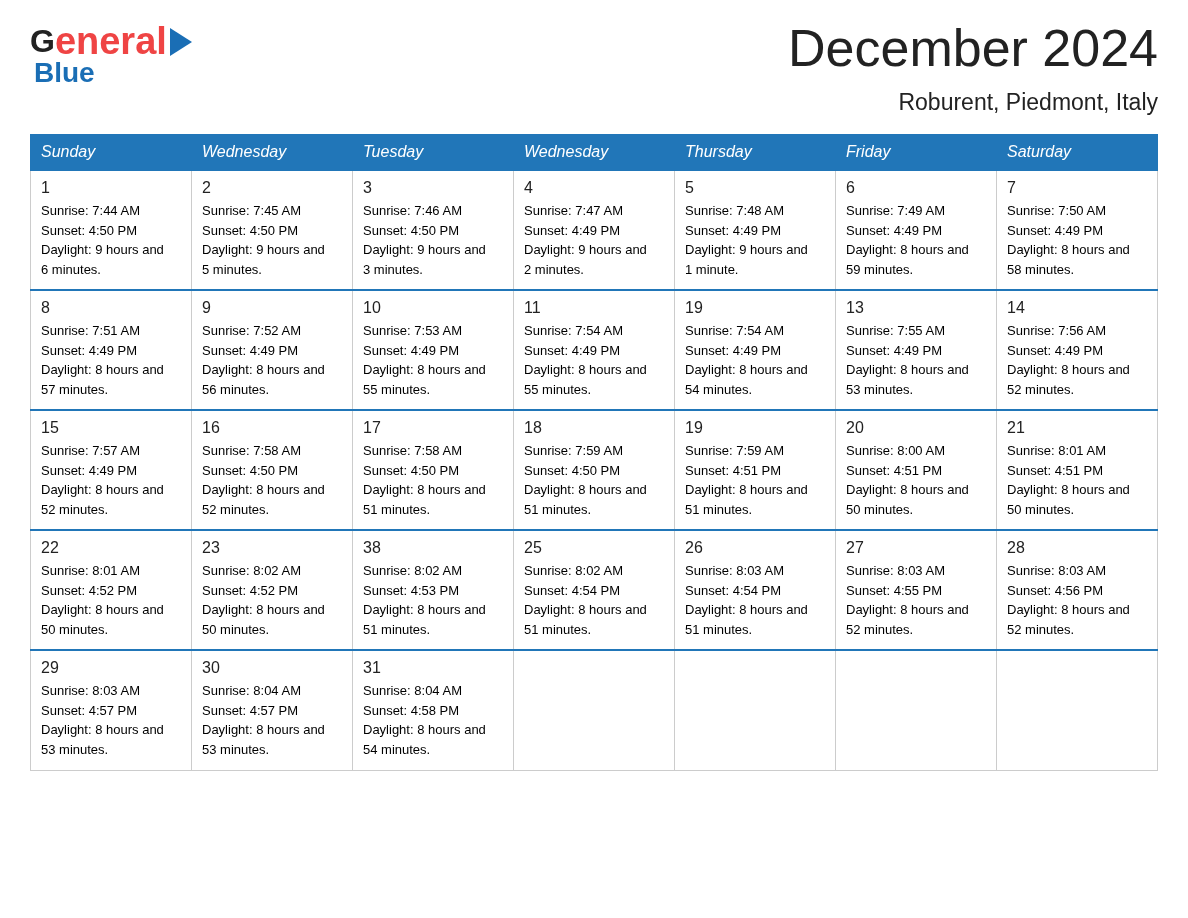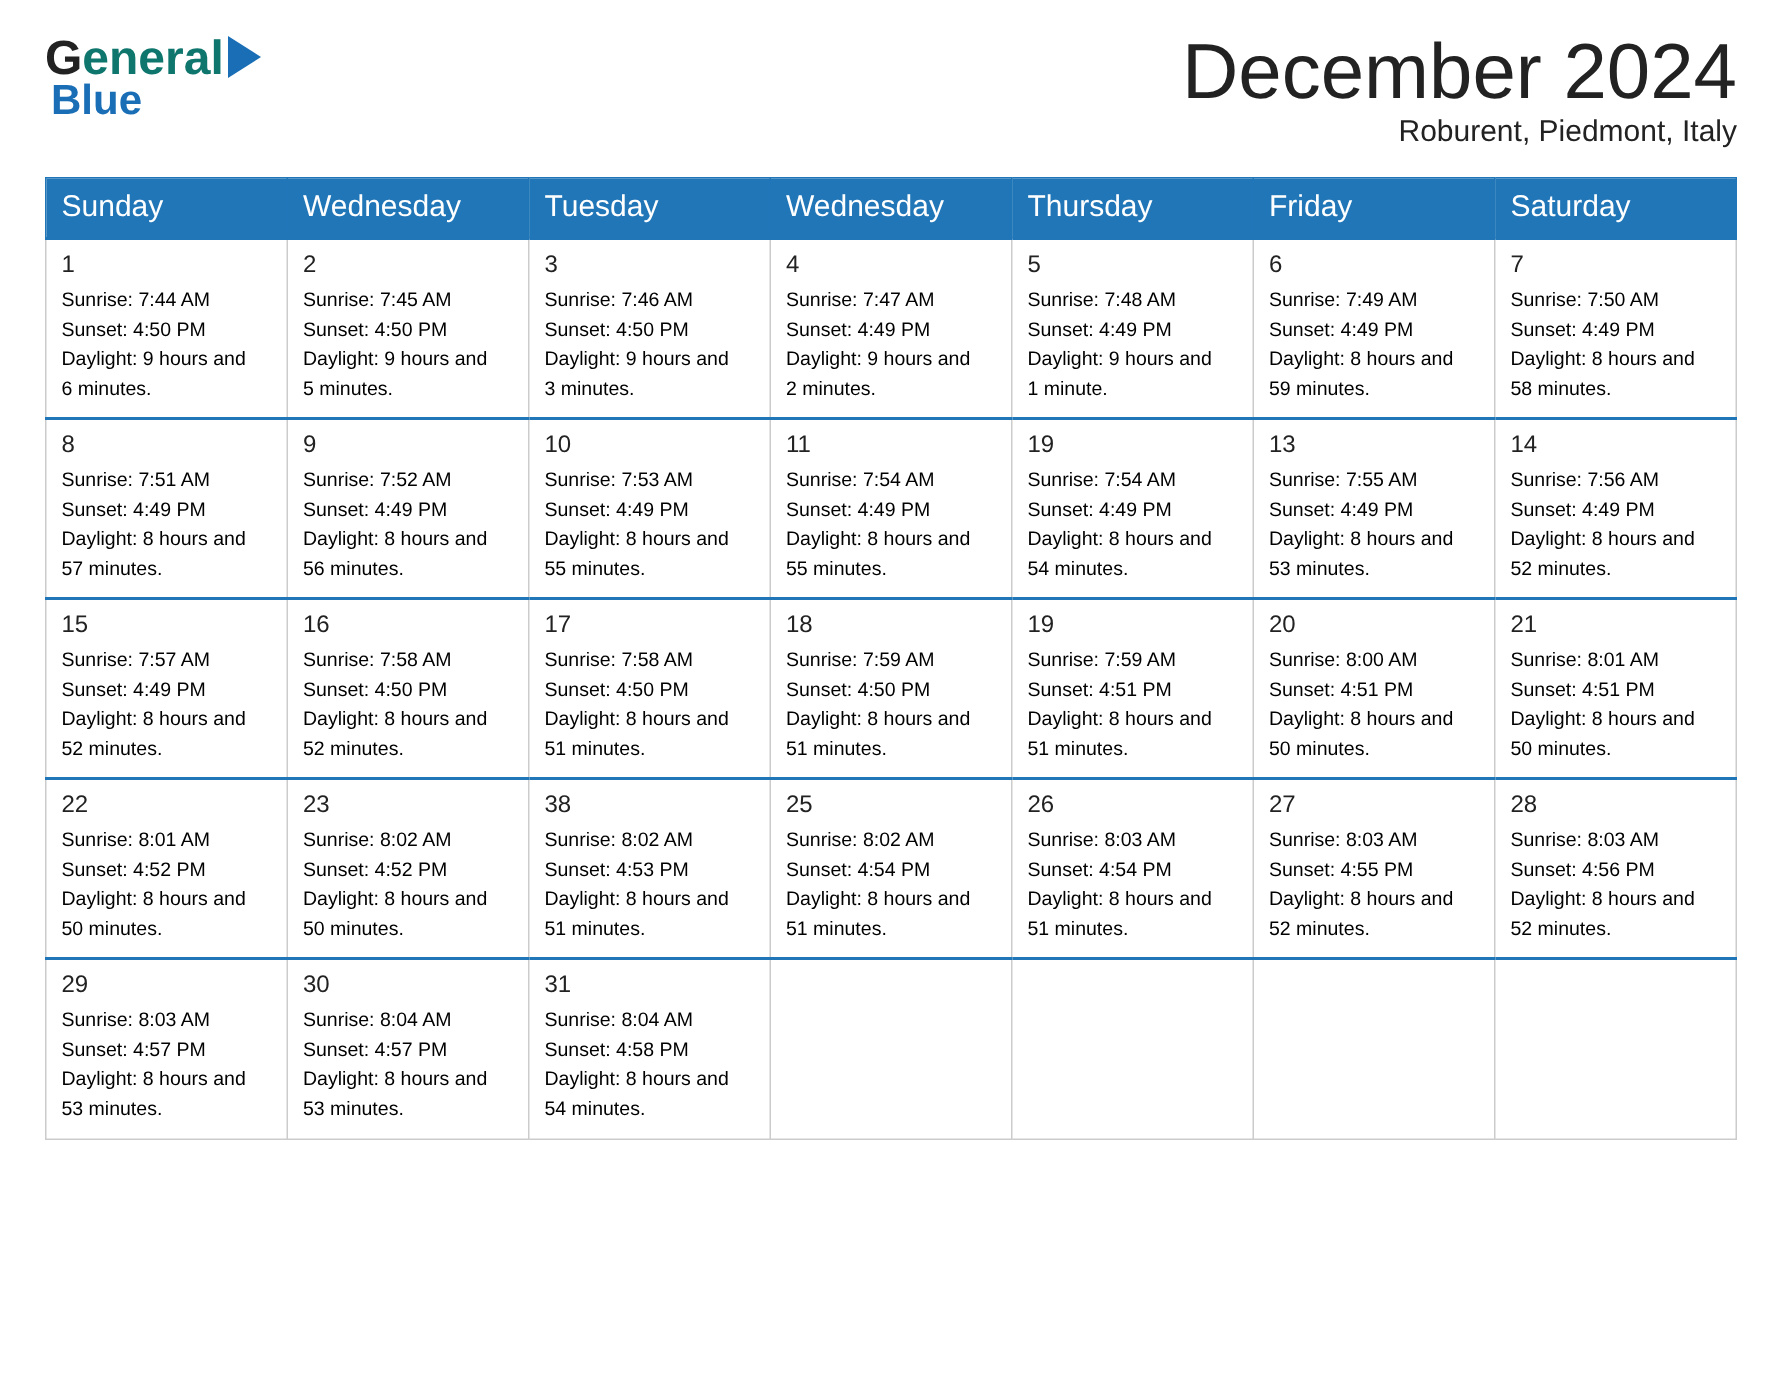--- a/index.html
+++ b/index.html
@@ -25,37 +25,38 @@
       text-align: right;
     }
     .month-title {
       font-size: 52px;
       font-weight: normal;
       color: #222;
       line-height: 1.1;
       text-align: right;
     }
     .location-title {
-      font-size: 20px;
+      font-size: 23px;
       color: #222;
-      margin-top: 0;
+      margin-top: 12px;
     }
     .calendar {
       width: 100%;
       border-collapse: collapse;
       table-layout: fixed;
     }
     .calendar thead th {
       background: #2176b8;
       color: #fff;
-      font-size: 20px;
+      font-size: 16px;
       font-weight: normal;
       padding: 8px 10px;
       text-align: left;
       border: 1px solid #2176b8;
+      font-style: italic;
     }
     .calendar tbody td {
       vertical-align: top;
       padding: 8px 10px;
       font-size: 13.5px;
       border: 1px solid #ccc;
       border-top: 2px solid #2176b8;
       min-height: 110px;
       height: 120px;
     }
@@ -85,23 +86,23 @@
     .logo-line1 {
       display: flex;
       align-items: center;
     }
     .logo-g {
       font-size: 32px;
       font-weight: bold;
       color: #222;
     }
     .logo-eneral {
-      font-size: 32px;
+      font-size: 38px;
       font-weight: bold;
-      color: #0f766e;
+      color: #ef4444;
     }
     .logo-line2 {
       font-size: 28px;
       font-weight: bold;
       color: #1a6eb5;
       margin-top: -6px;
       margin-left: 4px;
     }
   </style>
 </head>

